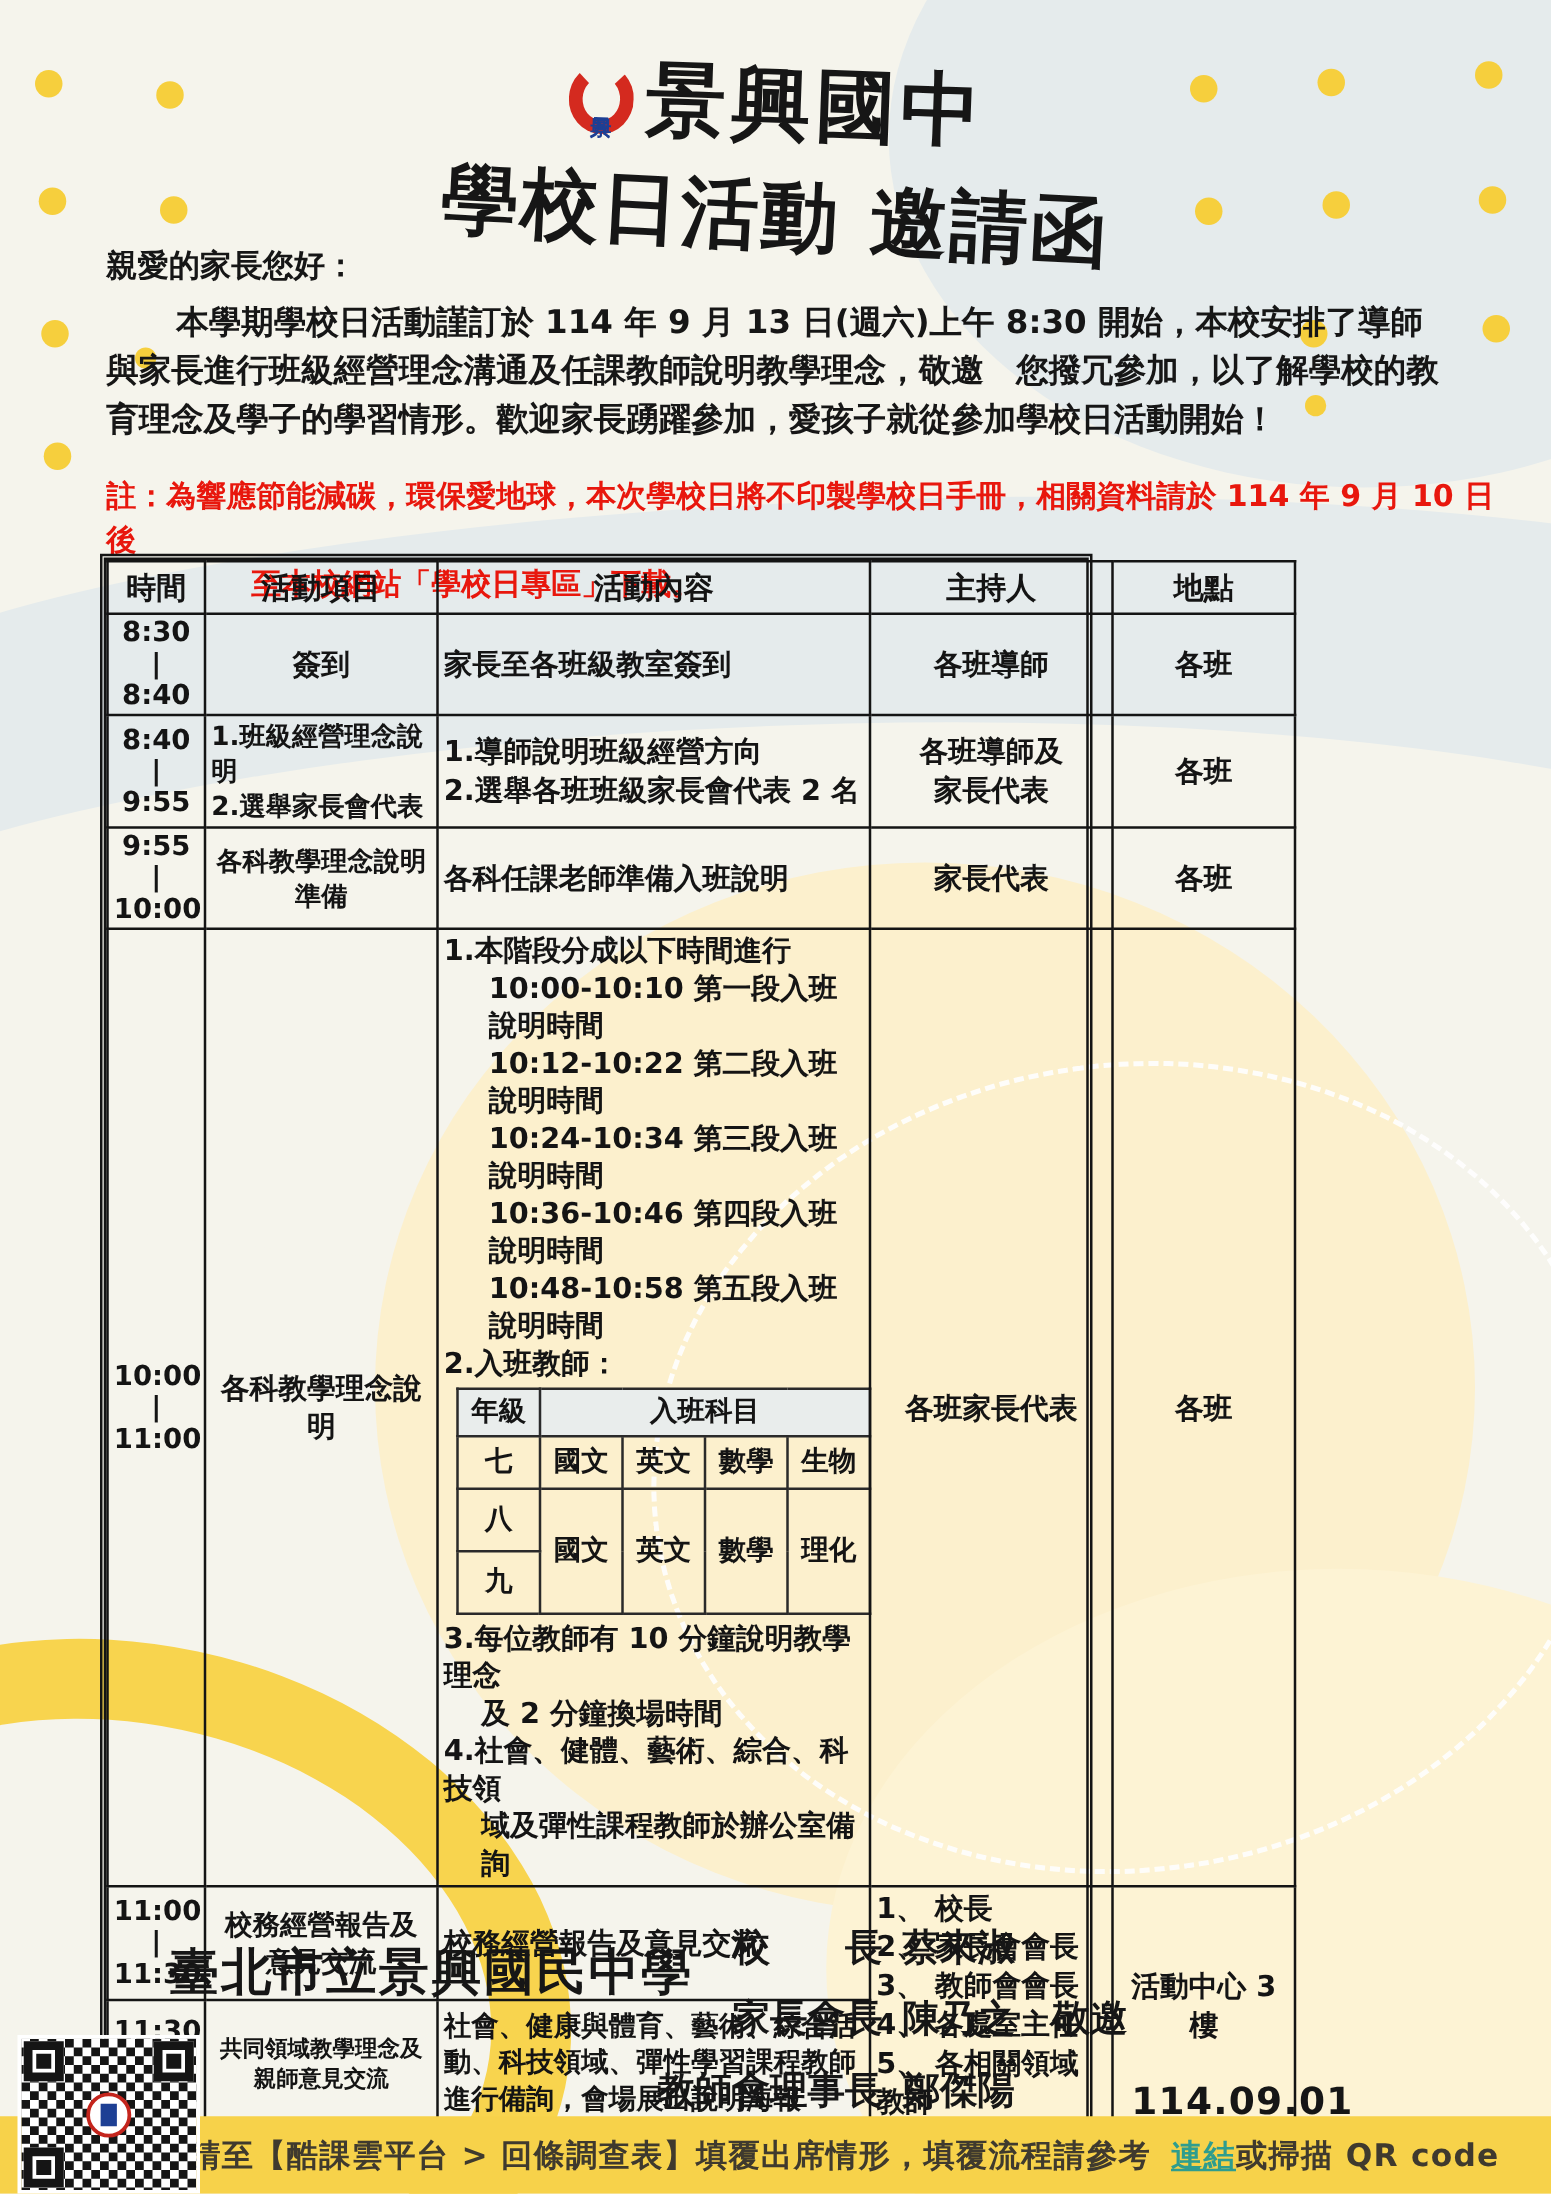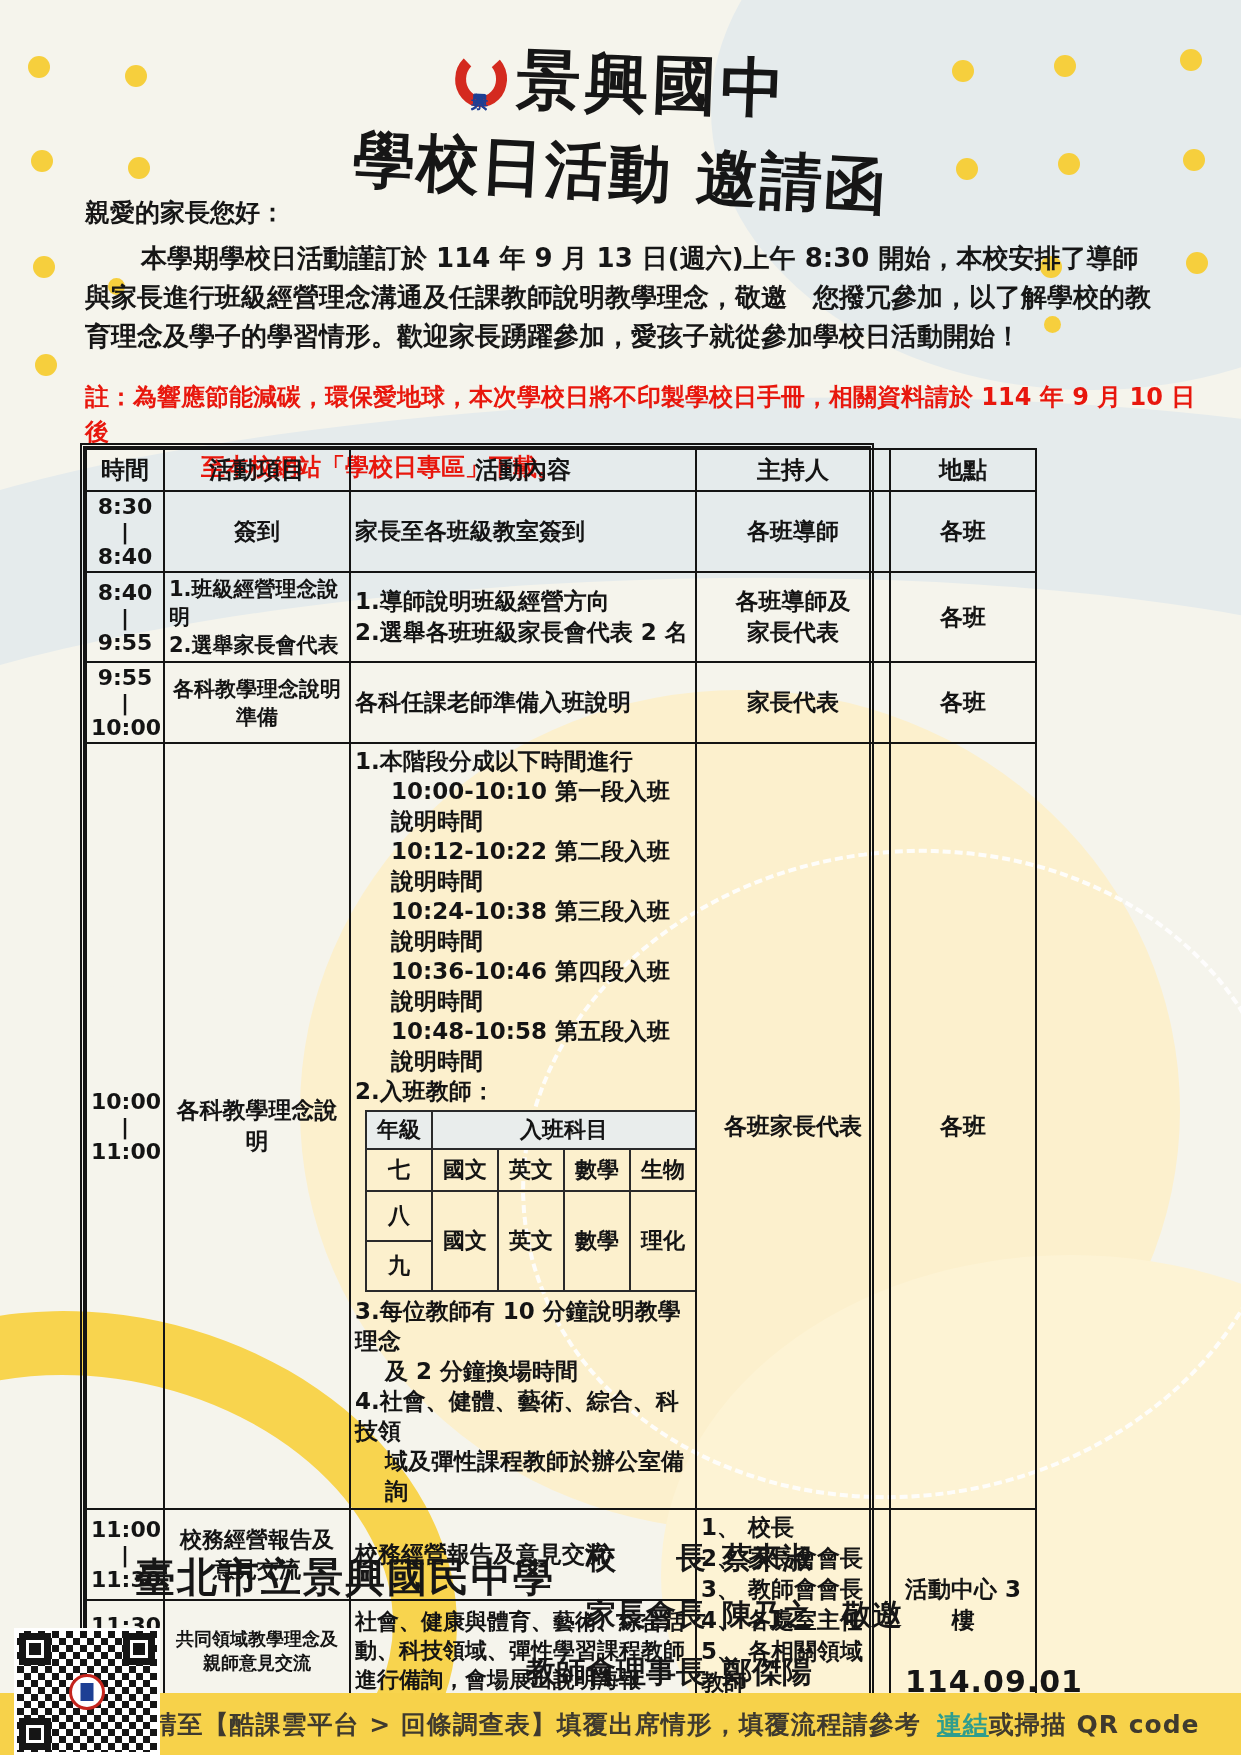--- a/index.html
+++ b/index.html
@@ -185,21 +185,21 @@
           <td class="time">
             <div>10:00</div>
             <div>|</div>
             <div>11:00</div>
           </td>
           <td class="center">各科教學理念說明</td>
           <td class="bigcell">
             <div>1.本階段分成以下時間進行</div>
             <div class="indent">10:00-10:10 第一段入班說明時間</div>
             <div class="indent">10:12-10:22 第二段入班說明時間</div>
-            <div class="indent">10:24-10:38 第三段入班說明時間</div>
+            <div class="indent">10:24-10:34 第三段入班說明時間</div>
             <div class="indent">10:36-10:46 第四段入班說明時間</div>
             <div class="indent">10:48-10:58 第五段入班說明時間</div>
             <div>2.入班教師：</div>
             <table class="inner">
               <colgroup>
                   <col style="width:66px">
                   <col style="width:66px">
                   <col style="width:66px">
                   <col style="width:66px">
                   <col style="width:66px">

